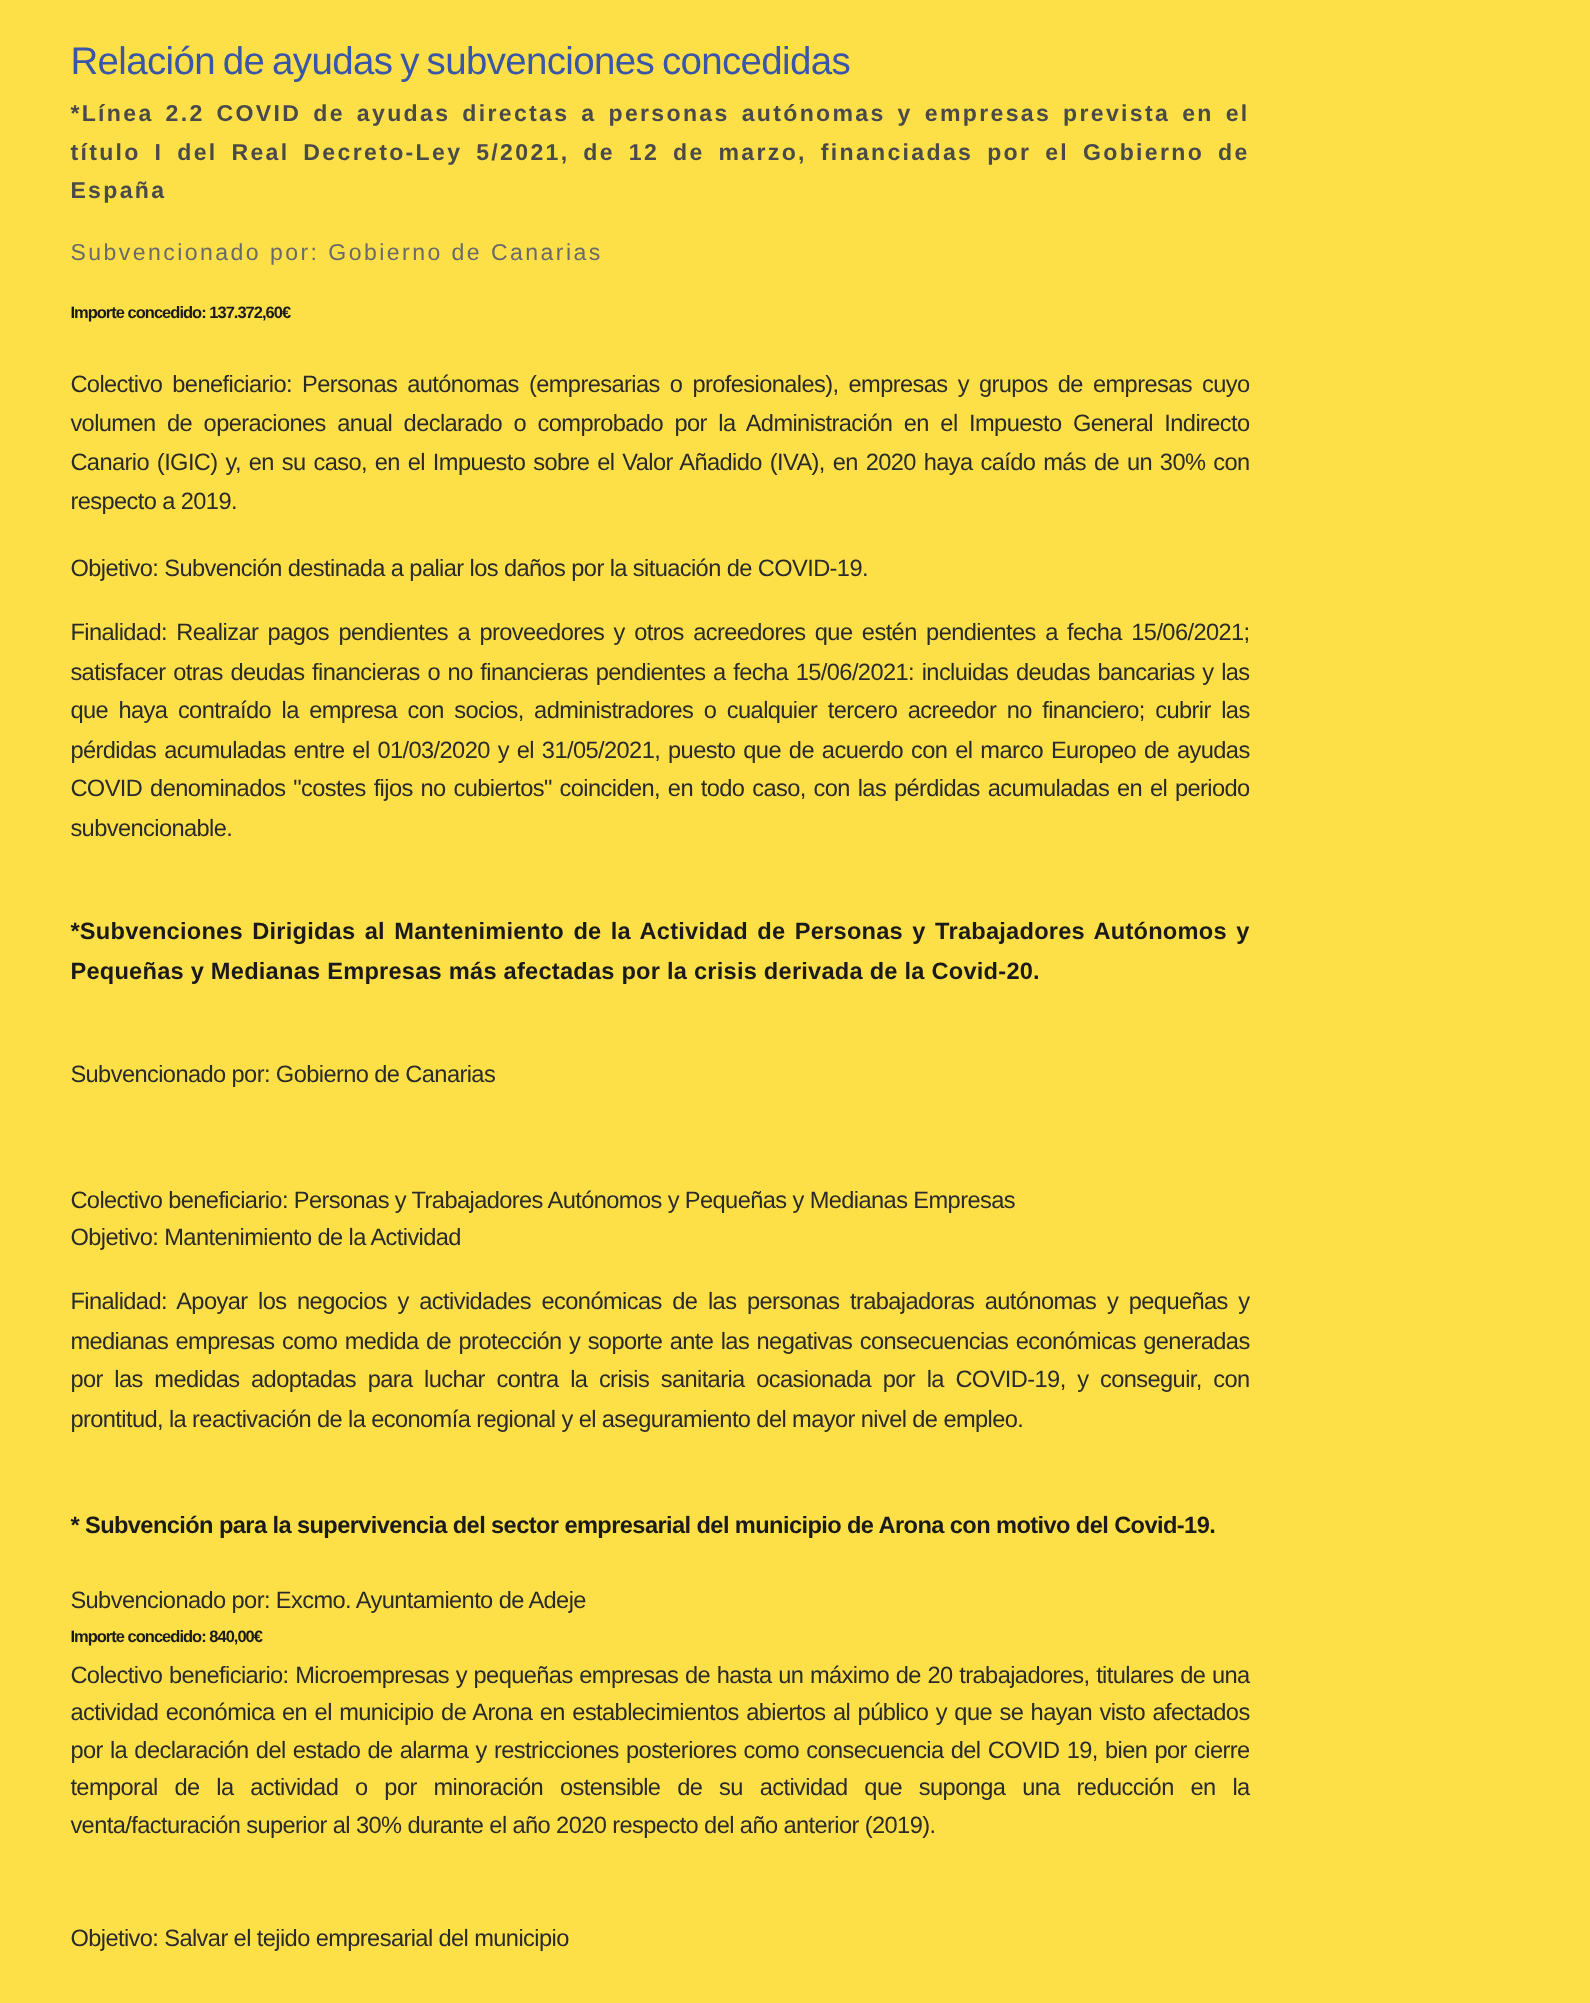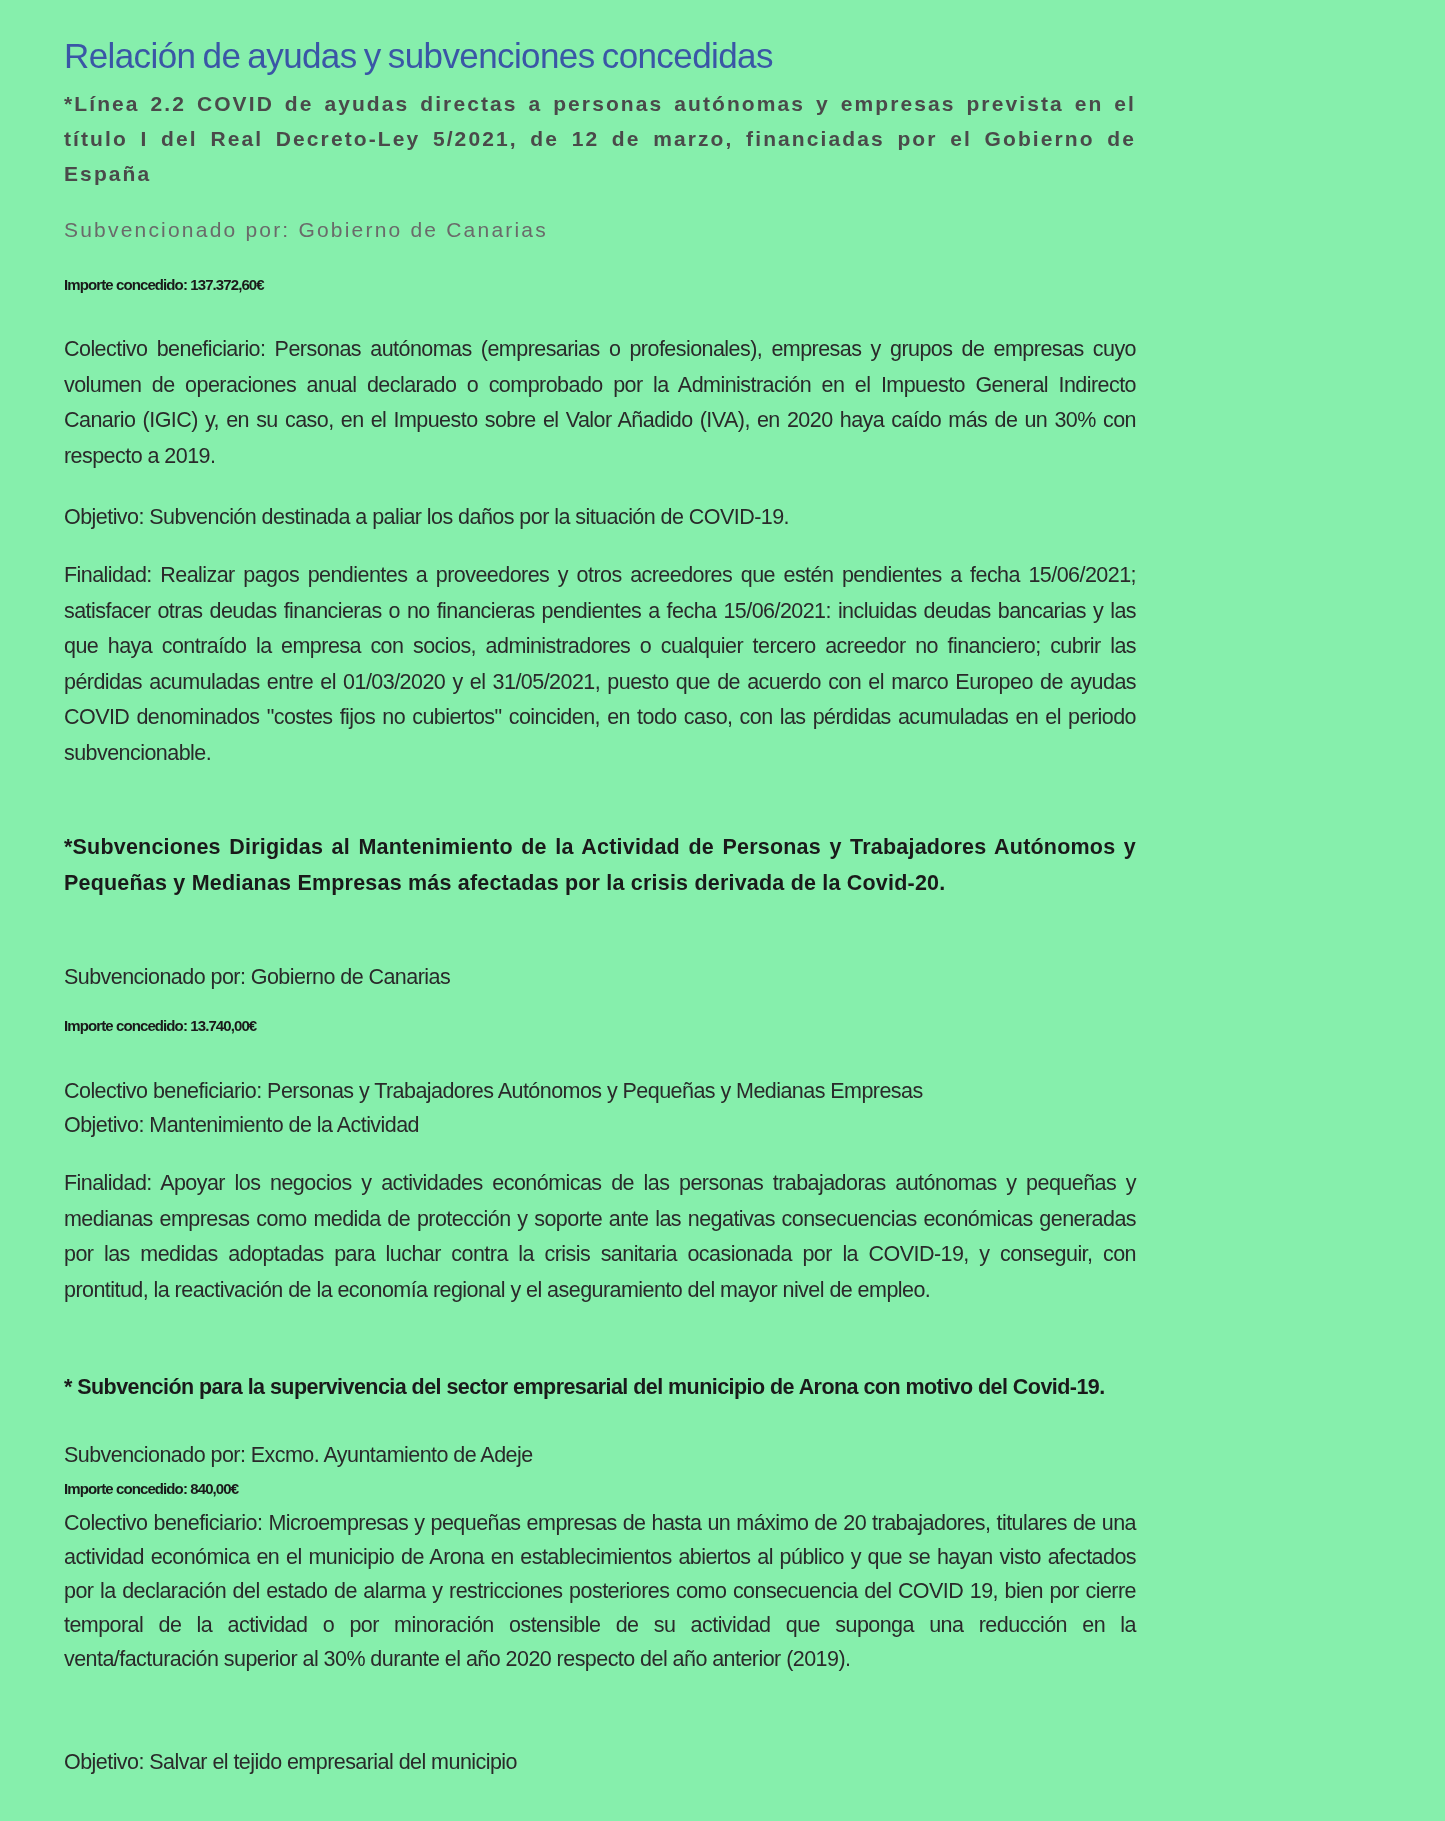--- a/index.html
+++ b/index.html
@@ -1,18 +1,18 @@
 <!DOCTYPE html>
 <html><head>
 <meta charset="utf-8">
 <style>
   html, body { margin:0; padding:0; background:#ffffff; }
   body { width:1445px; height:1821px; position:relative; overflow:hidden;
          font-family:"Liberation Sans", sans-serif; color:#262626; }
-  .page { position:absolute; left:0; top:0; width:1445px; height:1821px; background:#86efac; }
+  .page { position:absolute; left:0; top:0; width:1445px; height:1821px; background:#fde047; }
   .blk { position:absolute; left:64px; width:1072px; margin:0; }
   .title { top:36px; font-size:35px; color:#3a56a6; letter-spacing:-0.6px; word-spacing:-2px; font-weight:normal; }
   .intro { top:86px; font-size:21px; line-height:35px; font-weight:bold; color:#4a4a4a;
            letter-spacing:2.1px; text-align:justify; text-align-last:left; }
   .grey-spaced { font-size:21px; color:#6a6a6a; letter-spacing:2.2px; }
   .body-text { font-size:21.5px; line-height:35.5px; color:#2a2a2a; text-align:justify;
                text-align-last:left; letter-spacing:-0.55px; word-spacing:0px; transform-origin:left top; }
   .bold { font-weight:bold; color:#1a1a1a; }
   .amount { font-size:15px; font-weight:bold; color:#1a1a1a; letter-spacing:-0.9px; }
   .tight { line-height:34px; }
@@ -26,21 +26,20 @@
 
   <p class="blk intro">*Línea 2.2 COVID de ayudas directas a personas autónomas y empresas prevista en el título I del Real Decreto-Ley 5/2021, de 12 de marzo, financiadas por el Gobierno de España</p>
   <p class="blk grey-spaced" style="top:218px;">Subvencionado por: Gobierno de Canarias</p>
   <p class="blk amount" style="top:276px;">Importe concedido: 137.372,60€</p>
   <p class="blk body-text" style="top:332px;">Colectivo beneficiario: Personas autónomas (empresarias o profesionales), empresas y grupos de empresas cuyo volumen de operaciones anual declarado o comprobado por la Administración en el Impuesto General Indirecto Canario (IGIC) y, en su caso, en el Impuesto sobre el Valor Añadido (IVA), en 2020 haya caído más de un 30% con respecto a 2019.</p>
   <p class="blk body-text" style="top:500px;">Objetivo: Subvención destinada a paliar los daños por la situación de COVID-19.</p>
   <p class="blk body-text" style="top:558px;">Finalidad: Realizar pagos pendientes a proveedores y otros acreedores que estén pendientes a fecha 15/06/2021; satisfacer otras deudas financieras o no financieras pendientes a fecha 15/06/2021: incluidas deudas bancarias y las que haya contraído la empresa con socios, administradores o cualquier tercero acreedor no financiero; cubrir las pérdidas acumuladas entre el 01/03/2020 y el 31/05/2021, puesto que de acuerdo con el marco Europeo de ayudas COVID denominados "costes fijos no cubiertos" coinciden, en todo caso, con las pérdidas acumuladas en el periodo subvencionable.</p>
 
   <p class="blk body-text bold" style="top:830px; letter-spacing:0.2px;">*Subvenciones Dirigidas al Mantenimiento de la Actividad de Personas y Trabajadores Autónomos y Pequeñas y Medianas Empresas más afectadas por la crisis derivada de la Covid-20.</p>
   <p class="blk body-text" style="top:960px;">Subvencionado por: Gobierno de Canarias</p>
-  <p class="blk amount" style="top:1017px;">Importe concedido: 13.740,00€</p>
   <p class="blk body-text tight" style="top:1108px;">Objetivo: Mantenimiento de la Actividad</p>
   <p class="blk body-text tight" style="top:1074px;">Colectivo beneficiario: Personas y Trabajadores Autónomos y Pequeñas y Medianas Empresas</p>
   <p class="blk body-text" style="top:1166px;">Finalidad: Apoyar los negocios y actividades económicas de las personas trabajadoras autónomas y pequeñas y medianas empresas como medida de protección y soporte ante las negativas consecuencias económicas generadas por las medidas adoptadas para luchar contra la crisis sanitaria ocasionada por la COVID-19, y conseguir, con prontitud, la reactivación de la economía regional y el aseguramiento del mayor nivel de empleo.</p>
 
   <p class="blk body-text bold tight" style="top:1370px;">* Subvención para la supervivencia del sector empresarial del municipio de Arona con motivo del Covid-19.</p>
   <p class="blk body-text tight" style="top:1438px;">Subvencionado por: Excmo. Ayuntamiento de Adeje</p>
   <p class="blk amount tight" style="top:1472px; line-height:34px;">Importe concedido: 840,00€</p>
   <p class="blk body-text tight" style="top:1506px;">Colectivo beneficiario: Microempresas y pequeñas empresas de hasta un máximo de 20 trabajadores, titulares de una actividad económica en el municipio de Arona en establecimientos abiertos al público y que se hayan visto afectados por la declaración del estado de alarma y restricciones posteriores como consecuencia del COVID 19, bien por cierre temporal de la actividad o por minoración ostensible de su actividad que suponga una reducción en la venta/facturación superior al 30% durante el año 2020 respecto del año anterior (2019).</p>
   <p class="blk body-text tight" style="top:1745px;">Objetivo: Salvar el tejido empresarial del municipio</p>
 

